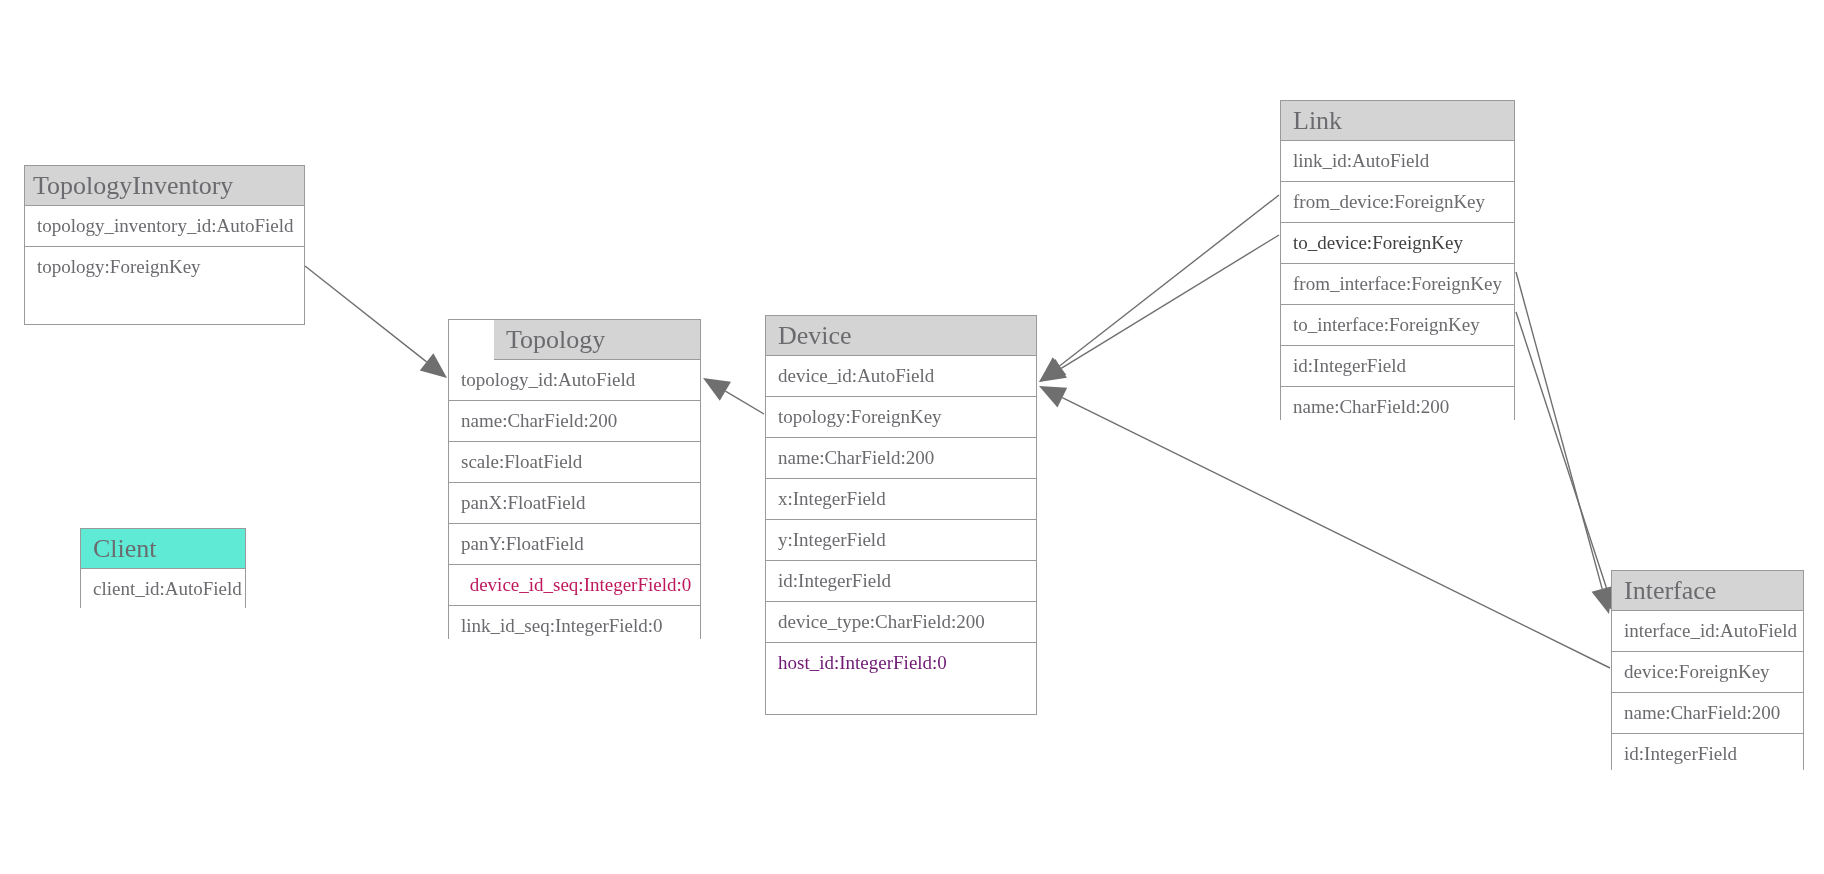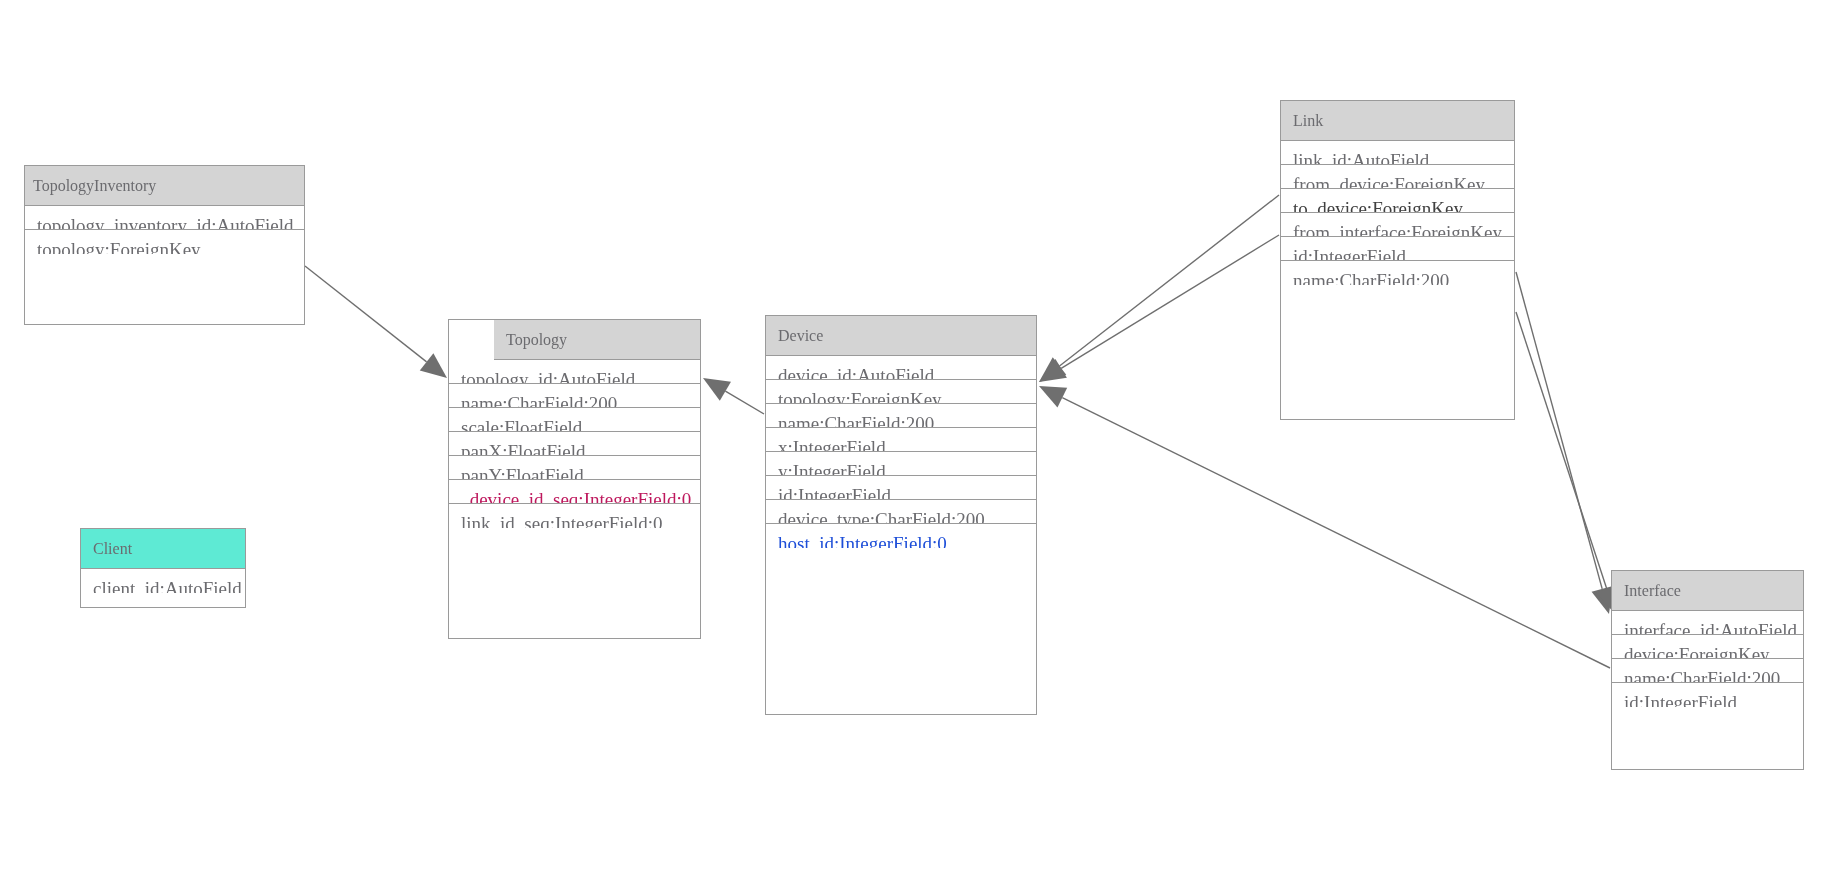--- a/index.html
+++ b/index.html
@@ -29,30 +29,30 @@
     box-sizing: border-box;
     border: 1px solid #9a9a9a;
     background: #ffffff;
     z-index: 5;
   }
   .entity-header {
     box-sizing: border-box;
     background: #d4d4d4;
     border-bottom: 1px solid #9a9a9a;
     color: #6b6b6f;
-    font-size: 16px;
+    font-size: 26px;
     line-height: 40px;
     height: 40px;
     padding: 0 0 0 12px;
     white-space: nowrap;
     overflow: hidden;
   }
   .entity-row {
     box-sizing: border-box;
-    height: 24px;
+    height: 41px;
     line-height: 40px;
     border-bottom: 1px solid #9a9a9a;
     color: #6b6b6f;
     font-size: 19px;
     padding: 0 0 0 12px;
     white-space: nowrap;
     overflow: hidden;
     background: #ffffff;
   }
   .entity-row:last-child {
@@ -110,32 +110,33 @@
     </div>
     <div class="entity" style="left: 765px; top: 315px; width: 272px; height: 400px; border-color: rgb(154, 154, 154);">
       <div class="entity-header" style="background: rgb(212, 212, 212); color: rgb(107, 107, 111); border-bottom-color: rgb(154, 154, 154);">Device</div>
       <div class="entity-row" style="color: rgb(107, 107, 111); border-bottom-color: rgb(154, 154, 154);">device_id:AutoField</div>
       <div class="entity-row" style="color: rgb(107, 107, 111); border-bottom-color: rgb(154, 154, 154);">topology:ForeignKey</div>
       <div class="entity-row" style="color: rgb(107, 107, 111); border-bottom-color: rgb(154, 154, 154);">name:CharField:200</div>
       <div class="entity-row" style="color: rgb(107, 107, 111); border-bottom-color: rgb(154, 154, 154);">x:IntegerField</div>
       <div class="entity-row" style="color: rgb(107, 107, 111); border-bottom-color: rgb(154, 154, 154);">y:IntegerField</div>
       <div class="entity-row" style="color: rgb(107, 107, 111); border-bottom-color: rgb(154, 154, 154);">id:IntegerField</div>
       <div class="entity-row" style="color: rgb(107, 107, 111); border-bottom-color: rgb(154, 154, 154);">device_type:CharField:200</div>
-      <div class="entity-row" style="color: #1d4ed8; border-bottom-color: rgb(154, 154, 154);">host_id:IntegerField:0</div>
+      <div class="entity-row" style="color: #701a75; border-bottom-color: rgb(154, 154, 154);">host_id:IntegerField:0</div>
     </div>
     <div class="entity" style="left: 80px; top: 528px; width: 166px; height: 80px; border-color: rgb(154, 154, 154);">
       <div class="entity-header" style="background: #5eead4; color: rgb(107, 107, 111); border-bottom-color: rgb(154, 154, 154);">Client</div>
       <div class="entity-row" style="color: rgb(107, 107, 111); border-bottom-color: rgb(154, 154, 154);">client_id:AutoField</div>
     </div>
     <div class="entity" style="left: 1280px; top: 100px; width: 235px; height: 320px; border-color: rgb(154, 154, 154);">
       <div class="entity-header" style="background: rgb(212, 212, 212); color: rgb(107, 107, 111); border-bottom-color: rgb(154, 154, 154);">Link</div>
       <div class="entity-row" style="color: rgb(107, 107, 111); border-bottom-color: rgb(154, 154, 154);">link_id:AutoField</div>
       <div class="entity-row" style="color: rgb(107, 107, 111); border-bottom-color: rgb(154, 154, 154);">from_device:ForeignKey</div>
       <div class="entity-row" style="color: #404040; border-bottom-color: rgb(154, 154, 154);">to_device:ForeignKey</div>
       <div class="entity-row" style="color: rgb(107, 107, 111); border-bottom-color: rgb(154, 154, 154);">from_interface:ForeignKey</div>
+      <div class="entity-row" style="color: rgb(107, 107, 111); border-bottom-color: rgb(154, 154, 154);">to_interface:ForeignKey</div>
       <div class="entity-row" style="color: rgb(107, 107, 111); border-bottom-color: rgb(154, 154, 154);">id:IntegerField</div>
       <div class="entity-row" style="color: rgb(107, 107, 111); border-bottom-color: rgb(154, 154, 154);">name:CharField:200</div>
     </div>
     <div class="entity" style="left: 1611px; top: 570px; width: 193px; height: 200px; border-color: rgb(154, 154, 154);">
       <div class="entity-header" style="background: rgb(212, 212, 212); color: rgb(107, 107, 111); border-bottom-color: rgb(154, 154, 154);">Interface</div>
       <div class="entity-row" style="color: rgb(107, 107, 111); border-bottom-color: rgb(154, 154, 154);">interface_id:AutoField</div>
       <div class="entity-row" style="color: rgb(107, 107, 111); border-bottom-color: rgb(154, 154, 154);">device:ForeignKey</div>
       <div class="entity-row" style="color: rgb(107, 107, 111); border-bottom-color: rgb(154, 154, 154);">name:CharField:200</div>
       <div class="entity-row" style="color: rgb(107, 107, 111); border-bottom-color: rgb(154, 154, 154);">id:IntegerField</div>
     </div>

